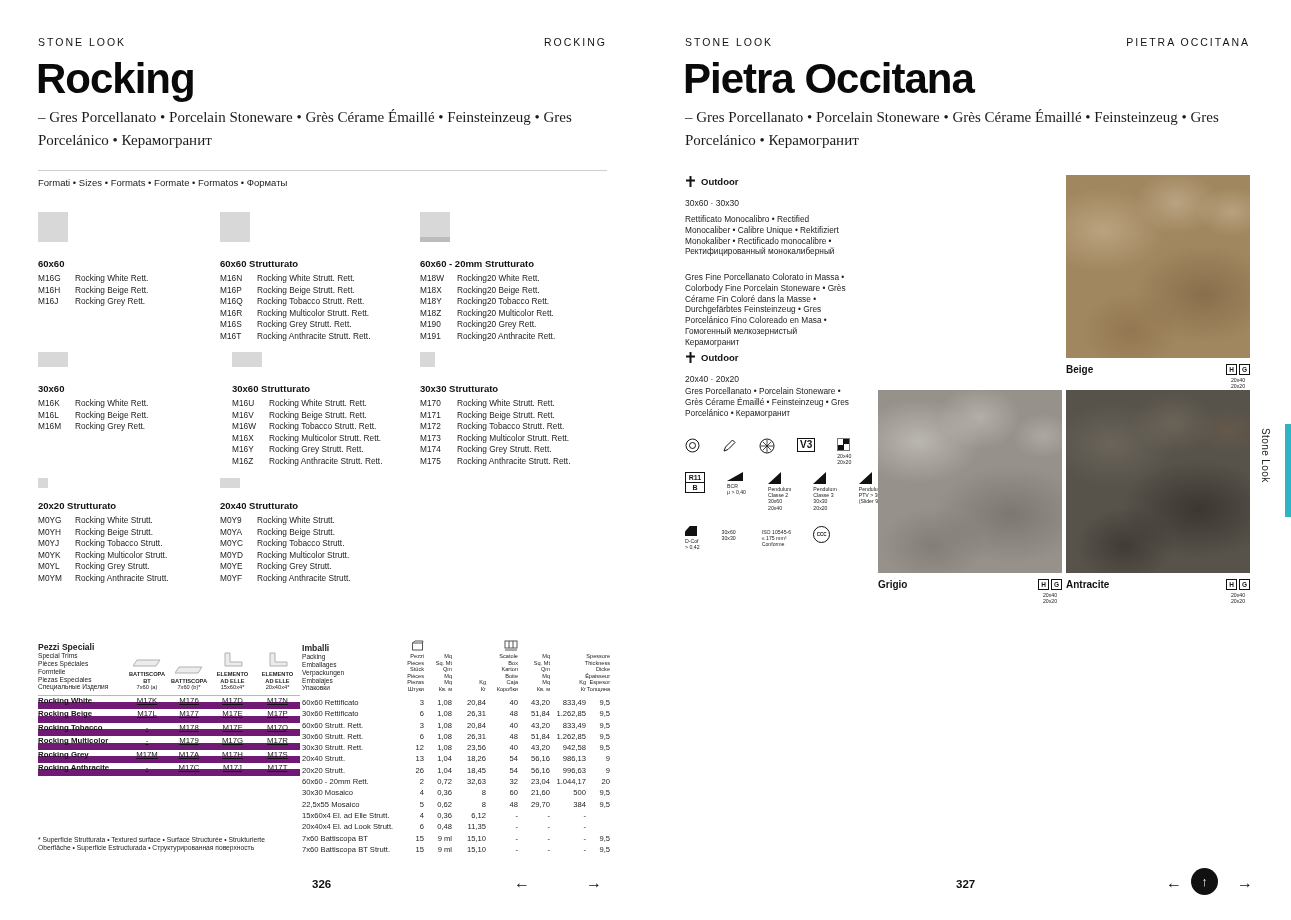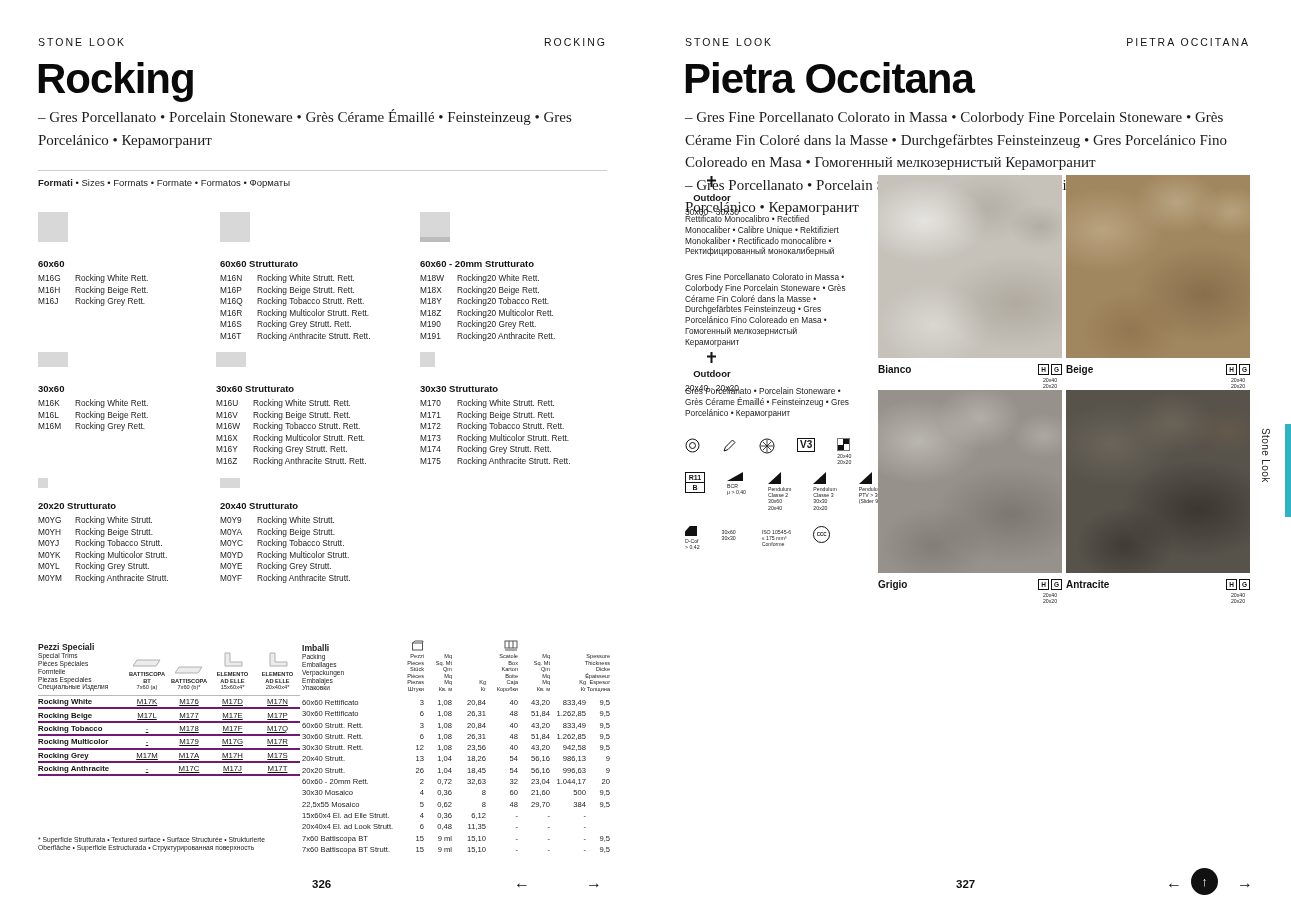--- a/index.html
+++ b/index.html
@@ -12,24 +12,24 @@
   #pageL { left:0; width:645px; }
   #pageR { left:645px; width:646px; }
 
   .eyebrow { font-size:10.5px; letter-spacing:2px; font-weight:500; color:#141414; }
   .big-title { font-size:42px; font-weight:800; letter-spacing:-1px; line-height:1; color:#0a0a0a; }
   .sub { font-family:"Liberation Serif","DejaVu Serif",serif; font-size:15px; line-height:1.5; color:#1b1b1b; }
 
   
   .formati-rule { position:absolute; left:38px; top:170px; width:569px; border-top:1px solid #cfcfcf; }
   .formati { position:absolute; left:38px; top:177px; font-size:9.5px; color:#222; }
-  .formati .b { font-weight:700; }
+  .formati .b { font-weight:400; }
   .group { position:absolute; width:195px; }
   #g0{left:38px;top:212px} #g1{left:220px;top:212px} #g2{left:420px;top:212px;width:200px}
-  #g3{left:38px;top:352px} #g4{left:216px;top:352px} #g5{left:420px;top:352px}
+  #g3{left:38px;top:352px} #g4{left:232px;top:352px} #g5{left:420px;top:352px}
   #g6{left:38px;top:478px} #g7{left:220px;top:478px}
   .swatch-thumb { background:#d8d8d8; margin-bottom:16px; }
   .st-3030 { width:30px; height:30px; }
   .st-20mm { width:30px; height:30px; border-bottom:5px solid #bcbcbc; }
   .st-3060 { width:30px; height:15px; }
   .st-1515 { width:15px; height:15px; }
   .st-1010 { width:10px; height:10px; margin-bottom:12px; }
   .st-2010 { width:20px; height:10px; margin-bottom:12px; }
   .fmt-head { font-size:9.5px; font-weight:700; margin-bottom:4px; color:#111; }
   .fitem { display:flex; font-size:8.3px; line-height:11.6px; color:#222; }
@@ -37,42 +37,42 @@
 
   
   .trim { position:absolute; left:38px; top:633px; width:262px; }
   .trim-h { display:grid; grid-template-columns:88px 42px 42px 45px 45px; align-items:end; min-height:62px; padding-bottom:4px; }
   .tbl-heading { font-size:6.6px; line-height:7.7px; color:#222; }
   .tbl-heading .t { font-weight:700; font-size:8.6px; margin-bottom:1px; }
   .trim-col { text-align:center; font-size:5.7px; line-height:6.6px; color:#222; }
   .trim-col .cn { font-weight:700; }
   .tic { height:22px; display:flex; align-items:flex-end; justify-content:center; margin-bottom:4px; }
   .trim-rows { border-top:1px solid #b9b9b9; }
-  .trim-row { display:grid; grid-template-columns:88px 42px 42px 45px 45px; height:13.4px; align-items:center; border-bottom:2px solid #701a75; font-size:7.8px; }
+  .trim-row { display:grid; grid-template-columns:88px 42px 42px 45px 45px; height:13.4px; align-items:center; border-bottom:7px solid #701a75; font-size:7.8px; }
   .trim-row .rn { font-weight:700; }
   .trim-row .cc { text-align:center;text-decoration:underline; }
   .footnote { position:absolute; left:38px; top:836px; width:248px; font-size:6.7px; line-height:8.4px; color:#222; }
 
   
   .pack { position:absolute; left:302px; top:633px; width:308px; }
   .pack-h { display:grid; grid-template-columns:96px 26px 28px 34px 32px 32px 36px 24px; align-items:end; min-height:64px; padding-bottom:5px; }
   .pack-col { font-size:5.6px; line-height:6.5px; text-align:right; color:#222; display:flex; flex-direction:column; align-items:flex-end; gap:2px; }
   .pack-row { display:grid; grid-template-columns:96px 26px 28px 34px 32px 32px 36px 24px; font-size:7.6px; line-height:11.3px; color:#1c1c1c; }
   .pack-row .pv { text-align:right; }
 
   
   .pageno { font-size:11.5px; font-weight:700; color:#111; }
   .nav-arrow { font-size:16px; color:#111; cursor:pointer; }
   .top-circle { width:27px; height:27px; border-radius:50%; background:#111; color:#fff;
                 display:flex; align-items:center; justify-content:center; font-size:13px; cursor:pointer; }
 
   
   .info { width:165px; font-size:8.3px; line-height:10.8px; color:#222; }
-  .outdoor { display:flex; align-items:center; gap:5px; font-size:9.5px; font-weight:700; color:#111;flex-direction:column; }
-  .outdoor-sizes { font-size:8.5px; margin-top:4px; color:#222; }
+  .outdoor { display:flex; align-items:center; gap:5px; font-size:9.5px; font-weight:700; color:#111; }
+  .outdoor-sizes { font-size:8.5px; margin-top:11px; color:#222; }
   .techrow { position:absolute; display:flex; gap:22px; align-items:flex-start; }
   .tcap { font-size:5.2px; line-height:6.2px; margin-top:2px; color:#222; }
   .tech { display:flex; flex-direction:column; align-items:flex-start; }
   .v3 { font-size:10px; font-weight:800; border:1px solid #111; padding:1px 2px; line-height:1; }
   .checker { width:13px; height:13px; border:1px solid #777;
              background:conic-gradient(#111 0 25%, #fff 0 50%, #111 0 75%, #fff 0); }
   .r11box { border:1px solid #111; width:20px; text-align:center; font-weight:800; }
   .r11box .r11t { font-size:7px; border-bottom:1px solid #111; padding:1px 0; }
   .r11box .r11b { font-size:7px; padding:1px 0; }
   .tri { width:0; height:0; border-left:13px solid transparent; border-bottom:12px solid #111; }
@@ -683,21 +683,20 @@
   <div class="abs nav-arrow" style="left:586px;top:874px">→</div>
 </section>
 
 <section class="page" id="pageR">
 
   <div class="abs eyebrow" style="left:40px;top:36px">STONE LOOK</div>
   <div class="abs eyebrow" style="right:41px;top:36px">PIETRA OCCITANA</div>
 
   <h1 class="abs big-title" style="left:38px;top:58px">Pietra Occitana</h1>
   <div class="abs" style="left:40px;top:106px;width:566px">
-    <p class="sub">– Gres Fine Porcellanato Colorato in Massa • Colorbody Fine Porcelain Stoneware • Grès Cérame Fin Coloré dans la Masse • Durchgefärbtes Feinsteinzeug • Gres Porcelánico Fino Coloreado en Masa • Гомогенный мелкозернистый Керамогранит</p>
     <p class="sub">– Gres Porcellanato • Porcelain Stoneware • Grès Cérame Émaillé • Feinsteinzeug • Gres Porcelánico • Керамогранит</p>
   </div>
 
   <div class="abs" style="left:40px;top:176px">
     <div class="outdoor">
       <svg width="11" height="11" viewBox="0 0 11 11">
           <path d="M4.5 0h2v3.5H10v2H6.5V11h-2V5.5H1v-2h3.5z" fill="#141414"></path>
         </svg>
       <span>Outdoor</span>
     </div>
@@ -779,32 +778,20 @@
     </div>
     <div class="tcap pre" style="margin-top:3px">30x60
 30x30</div>
     <div class="tcap pre" style="margin-top:3px;margin-left:4px">ISO 10545-6
 ≤ 175 mm³
 Conforme</div>
     <div class="ccc">CCC</div>
   </div>
 
 
-  <figure class="tile" id="sw0">
-    <div class="tile-img tex-bianco"></div>
-    <figcaption class="tile-cap">
-      <span class="tile-name">Bianco</span>
-      <span class="badges">
-        <span class="badge">H</span>
-        <span class="badge">G</span>
-        <span class="badge-sizes pre">20x40
-20x20</span>
-      </span>
-    </figcaption>
-  </figure>
 
   <figure class="tile" id="sw1">
     <div class="tile-img tex-beige"></div>
     <figcaption class="tile-cap">
       <span class="tile-name">Beige</span>
       <span class="badges">
         <span class="badge">H</span>
         <span class="badge">G</span>
         <span class="badge-sizes pre">20x40
 20x20</span>

